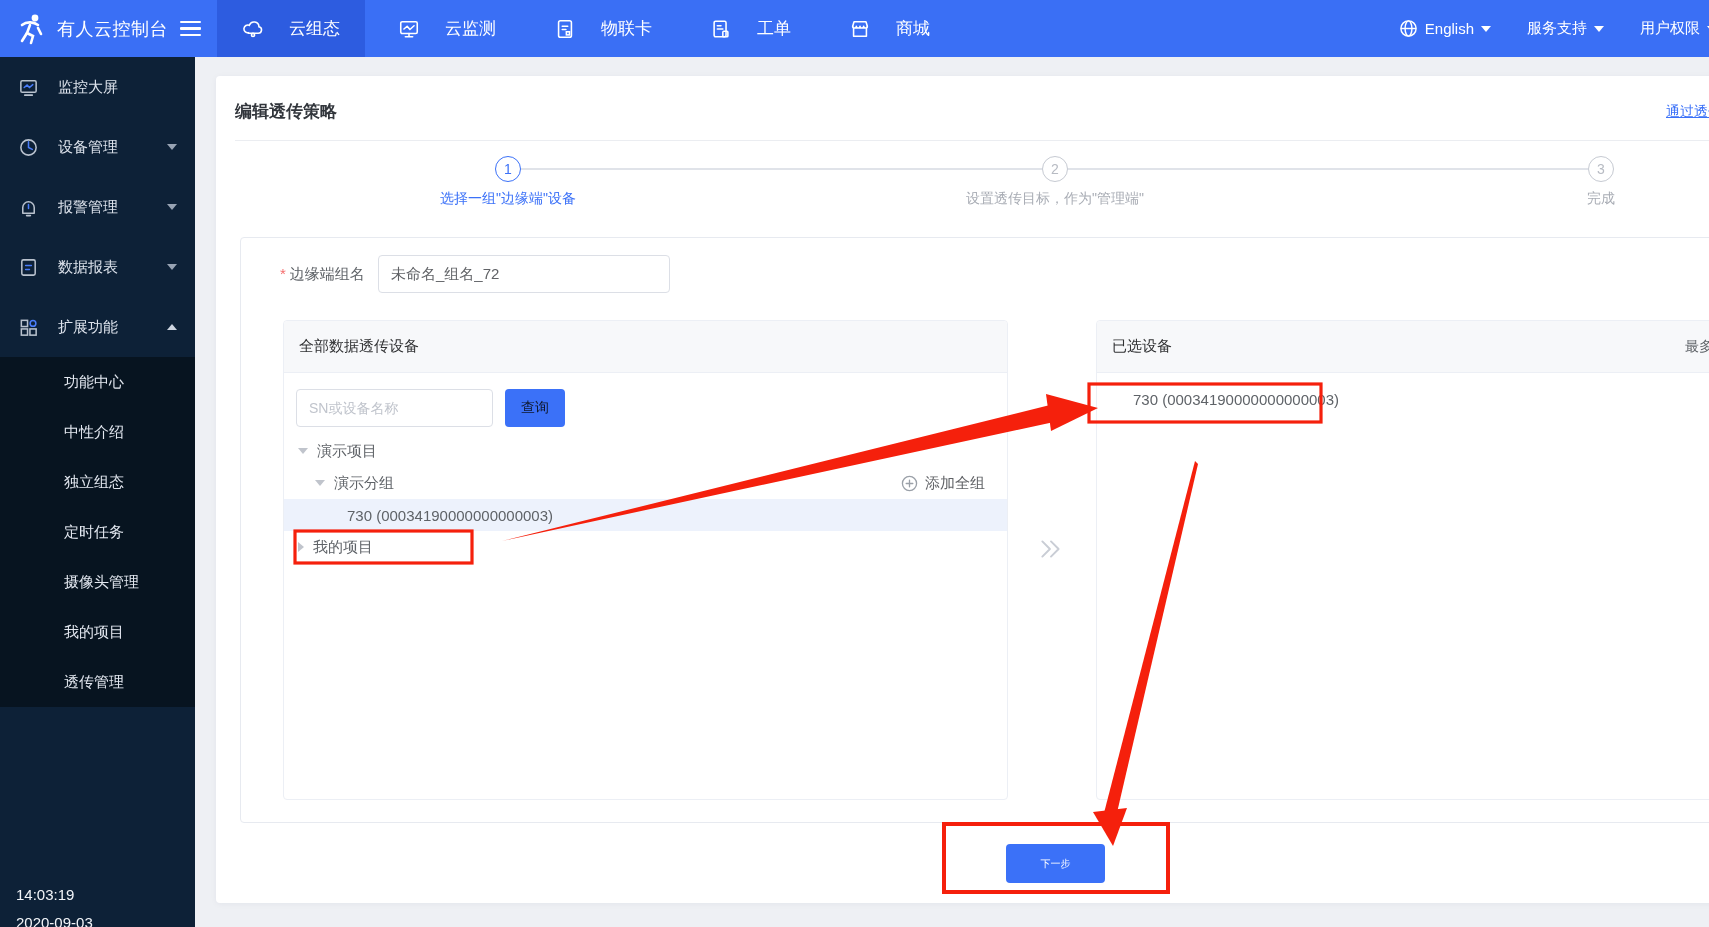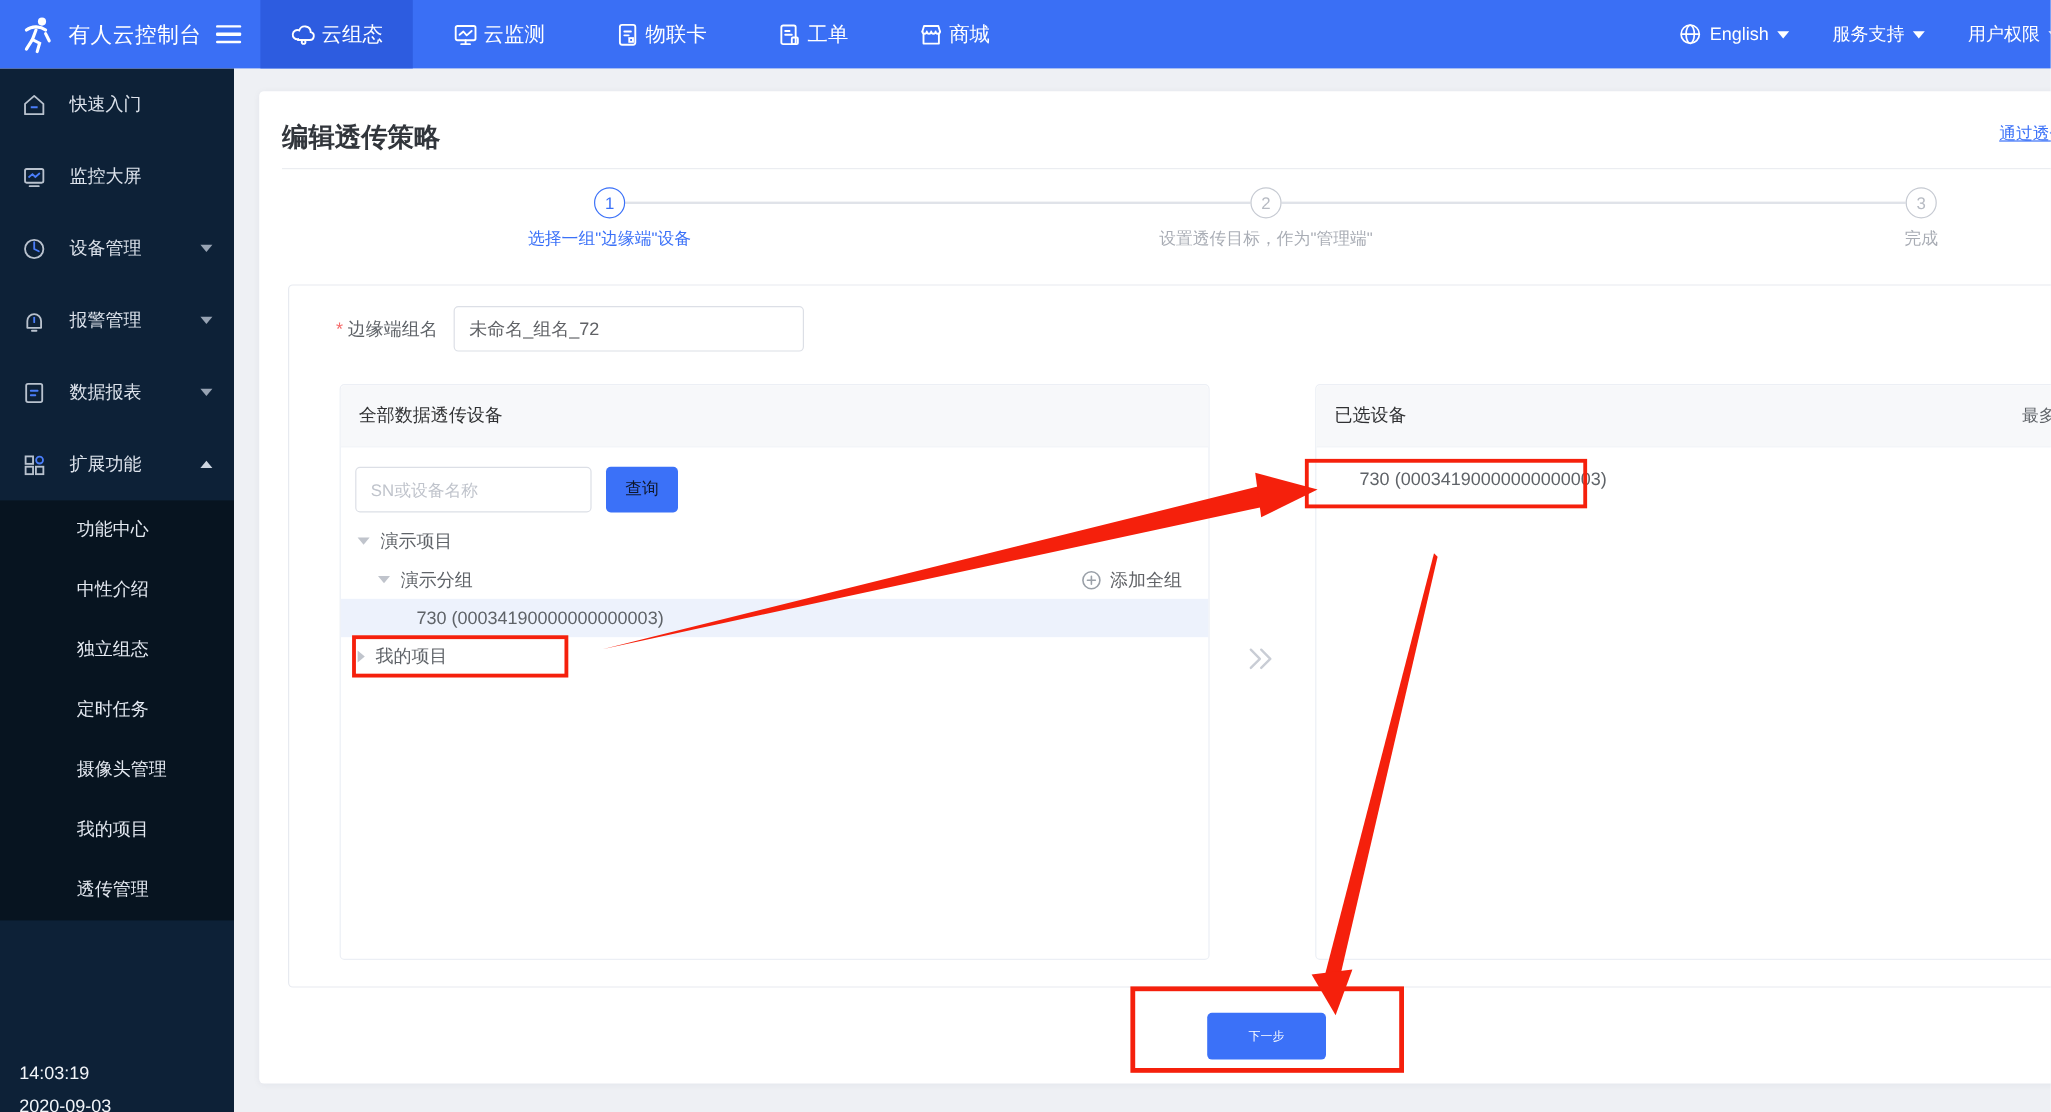--- a/index.html
+++ b/index.html
@@ -6,41 +6,41 @@
   html,body { width:1709px; height:927px; overflow:hidden; }
   body { font-family:"Liberation Sans","DejaVu Sans",sans-serif; background:#eef0f4; position:relative; }
 
   
   .topbar { position:absolute; left:0; top:0; width:1709px; height:57px; background:#3a6ff5; color:#fff; display:flex; align-items:center; z-index:10; }
   .logo-group { display:flex; align-items:center; padding-left:14px; width:196px; flex:0 0 auto; }
   .logo-text { font-size:18px; margin-left:9px; letter-spacing:.5px; white-space:nowrap; }
   .hamburger { margin-left:12px; display:flex; flex-direction:column; gap:4px; cursor:pointer; }
   .hamburger i { display:block; width:21px; height:2.6px; background:#fff; border-radius:1px; }
   .nav { display:flex; height:57px; margin-left:21px; flex:0 0 auto; }
-  .nav-item { display:flex; align-items:center; gap:4px; padding:0 25px; font-size:17px; cursor:pointer; white-space:nowrap; }
+  .nav-item { display:flex; align-items:center; gap:25px; padding:0 25px; font-size:17px; cursor:pointer; white-space:nowrap; }
   .nav-item.active { background:#2d5ce0; }
   .nav-item + .nav-item { margin-left:8px; }
   .topbar-right { margin-left:auto; display:flex; align-items:center; gap:36px; font-size:15px; padding-right:2px; margin-right:-10px; white-space:nowrap; }
   .tb-drop { display:flex; align-items:center; gap:7px; cursor:pointer; }
   .caret-down-w { width:0; height:0; border-left:5px solid transparent; border-right:5px solid transparent; border-top:6px solid #fff; }
 
   
   .sidebar { position:absolute; left:0; top:57px; width:195px; height:870px; background:#0d2137; color:#dde3ec; z-index:9; }
   .side-item { height:60px; display:flex; align-items:center; padding:0 18px; font-size:15px; cursor:pointer; }
   .side-item .lbl { margin-left:19px; }
   .side-item .sp { margin-left:auto; }
   .caret-side-down { width:0; height:0; border-left:5px solid transparent; border-right:5px solid transparent; border-top:6px solid #97a3b3; }
   .caret-side-up { width:0; height:0; border-left:5px solid transparent; border-right:5px solid transparent; border-bottom:6px solid #cdd5e0; }
   .side-sub { background:#071420; }
   .side-sub .sub-item { height:50px; line-height:50px; padding-left:64px; font-size:15px; color:#e3e8f0; cursor:pointer; }
   .side-clock { position:absolute; left:16px; top:824px; font-size:15px; line-height:28px; color:#f2f5f9; }
 
   
   .main-card { position:absolute; left:216px; top:76px; width:1500px; height:827px; background:#fff; border-radius:4px 0 0 4px; box-shadow:0 1px 6px rgba(20,40,80,.05); z-index:5; }
-  .page-title { position:absolute; left:19px; top:24px; font-size:22px; font-weight:bold; color:#32363c; }
+  .page-title { position:absolute; left:19px; top:24px; font-size:17px; font-weight:bold; color:#32363c; }
   .top-link { position:absolute; left:1450px; top:27px; font-size:14px; color:#3b71f8; text-decoration:underline; white-space:nowrap; cursor:pointer; }
   .title-divider { position:absolute; left:19px; top:64px; width:1481px; height:1px; background:#ebedf1; }
 
   
   .step-line { position:absolute; top:92px; height:2px; background:#e0e3e9; }
   .step-circle { position:absolute; top:80px; width:26px; height:26px; border-radius:50%; background:#fff; border:1px solid #c6cad2; color:#b7bbc3; font-size:14px; display:flex; align-items:center; justify-content:center; }
   .step-circle.active { border-color:#3b71f8; color:#3b71f8; }
   .step-label { position:absolute; top:114px; width:320px; text-align:center; font-size:14px; color:#a9adb5; }
   .step-label.active { color:#3b71f8; }
 
@@ -171,29 +171,20 @@
       <span class="caret-down-w"></span>
     </div>
     <div class="tb-drop">
       <span>用户权限</span>
       <span class="caret-down-w"></span>
     </div>
   </div>
 </div>
 
 <div class="sidebar">
-  <div class="side-item">
-    <span class="icon">
-      <svg width="21" height="21" viewBox="0 0 22 22" fill="none" stroke="#b9c2ce" stroke-width="1.6" stroke-linejoin="round">
-        <path d="M3 10 L11 3 L19 10 L19 19 L3 19 Z"></path>
-          <path d="M8 13 L14 13" stroke="#4a7df9"></path>
-      </svg>
-    </span>
-    <span class="lbl">快速入门</span>
-  </div>
   <div class="side-item">
     <span class="icon">
       <svg width="21" height="21" viewBox="0 0 22 22" fill="none" stroke="#b9c2ce" stroke-width="1.6" stroke-linecap="round">
         <rect x="3" y="4" width="16" height="12" rx="1.4"></rect>
         <path d="M6.5 11 L9.5 8.5 L12 11 L15.5 8" stroke="#4a7df9"></path>
         <path d="M7 19 L15 19"></path>
       </svg>
     </span>
     <span class="lbl">监控大屏</span>
   </div>

